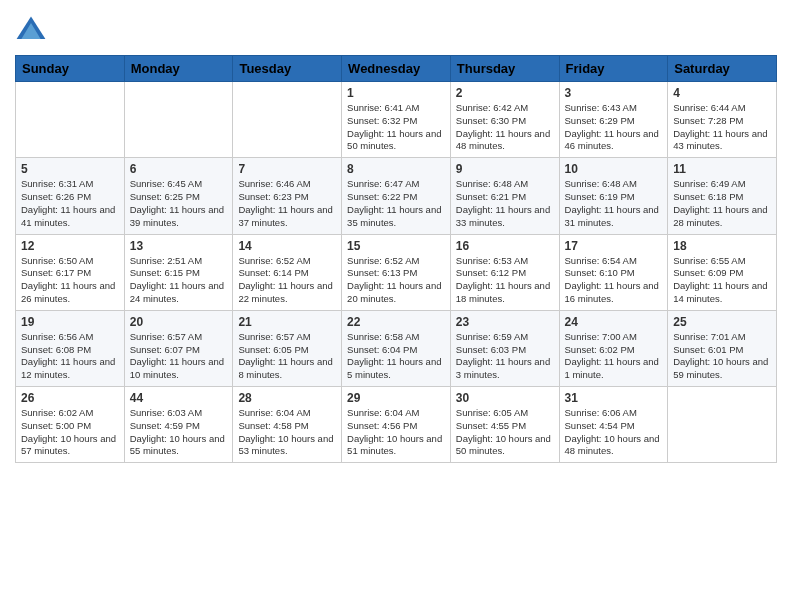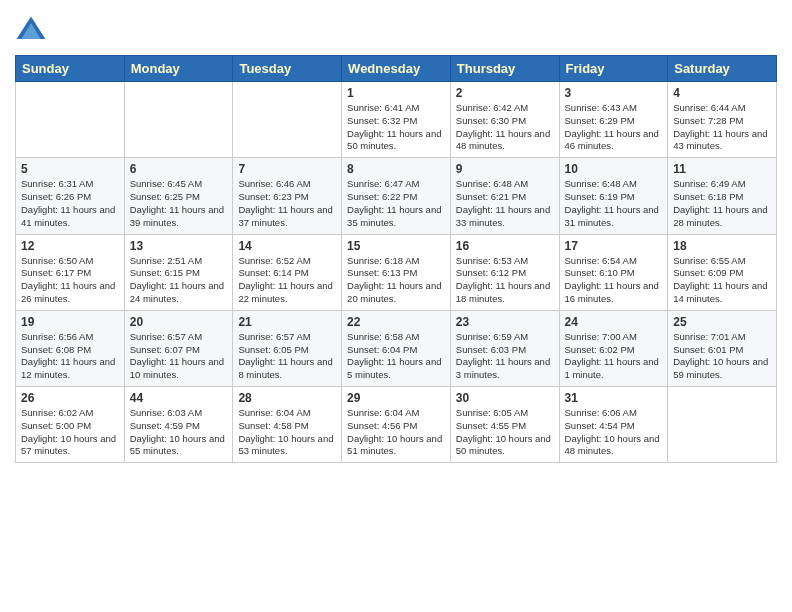--- a/index.html
+++ b/index.html
@@ -56,21 +56,21 @@
       font-size: 14px;
       color: #555;
     }
     .calendar {
       width: 100%;
       border-collapse: collapse;
       border: 1px solid #ccc;
     }
     .calendar th {
       background-color: #2a6db5;
-      color: #fef9c3;
+      color: #000000;
       text-align: left;
       padding: 5px 6px;
       font-size: 13px;
       border: 1px solid #1e5a9a;
     }
     .calendar td {
       vertical-align: top;
       padding: 4px 5px;
       border: 1px solid #ccc;
       width: calc(100% / 7);
@@ -217,21 +217,21 @@
 Daylight: 11 hours and 24 minutes.</div>
           </td>
           <td>
             <div class="day-number">14</div>
             <div class="day-info">Sunrise: 6:52 AM
 Sunset: 6:14 PM
 Daylight: 11 hours and 22 minutes.</div>
           </td>
           <td>
             <div class="day-number">15</div>
-            <div class="day-info">Sunrise: 6:18 AM
+            <div class="day-info">Sunrise: 6:52 AM
 Sunset: 6:13 PM
 Daylight: 11 hours and 20 minutes.</div>
           </td>
           <td>
             <div class="day-number">16</div>
             <div class="day-info">Sunrise: 6:53 AM
 Sunset: 6:12 PM
 Daylight: 11 hours and 18 minutes.</div>
           </td>
           <td>

